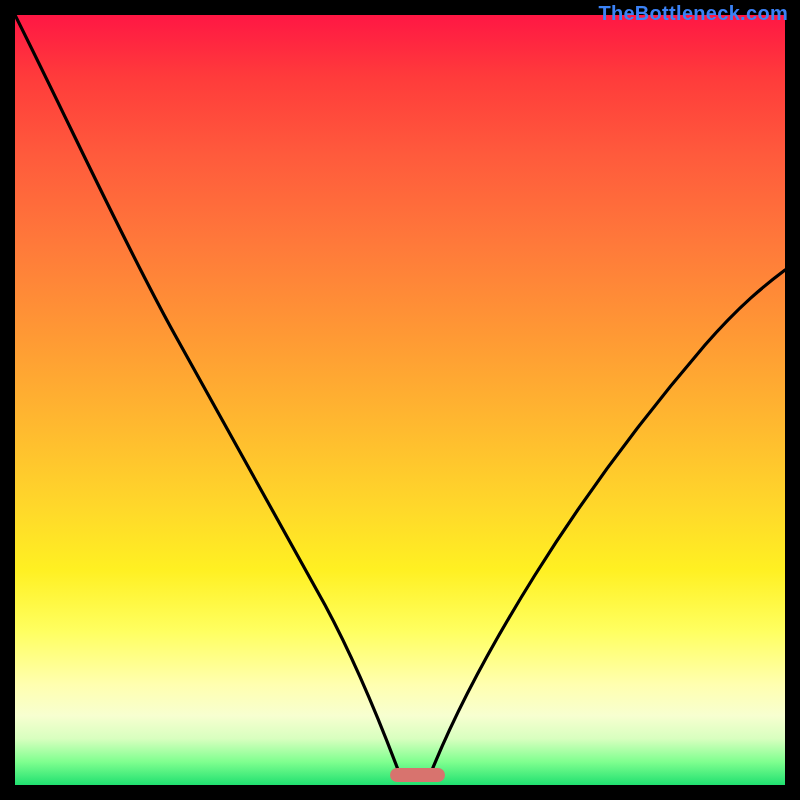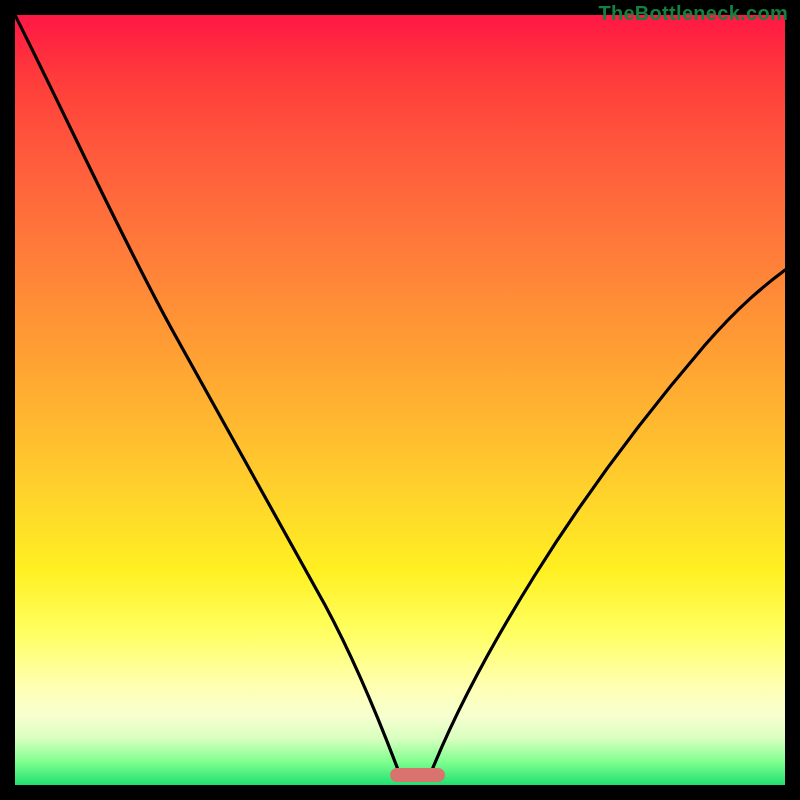--- a/index.html
+++ b/index.html
@@ -41,21 +41,21 @@
       #7fff8f 97%,
       #20e070 100%
     );
   }
   .watermark {
     position: absolute;
     top: 2px;
     right: 12px;
     font-size: 20px;
     font-weight: 600;
-    color: #15803d;
+    color: #3b82f6;
     letter-spacing: 0.3px;
     user-select: none;
   }
   svg.curve {
     position: absolute;
     left: 0;
     top: 0;
     width: 770px;
     height: 770px;
   }

